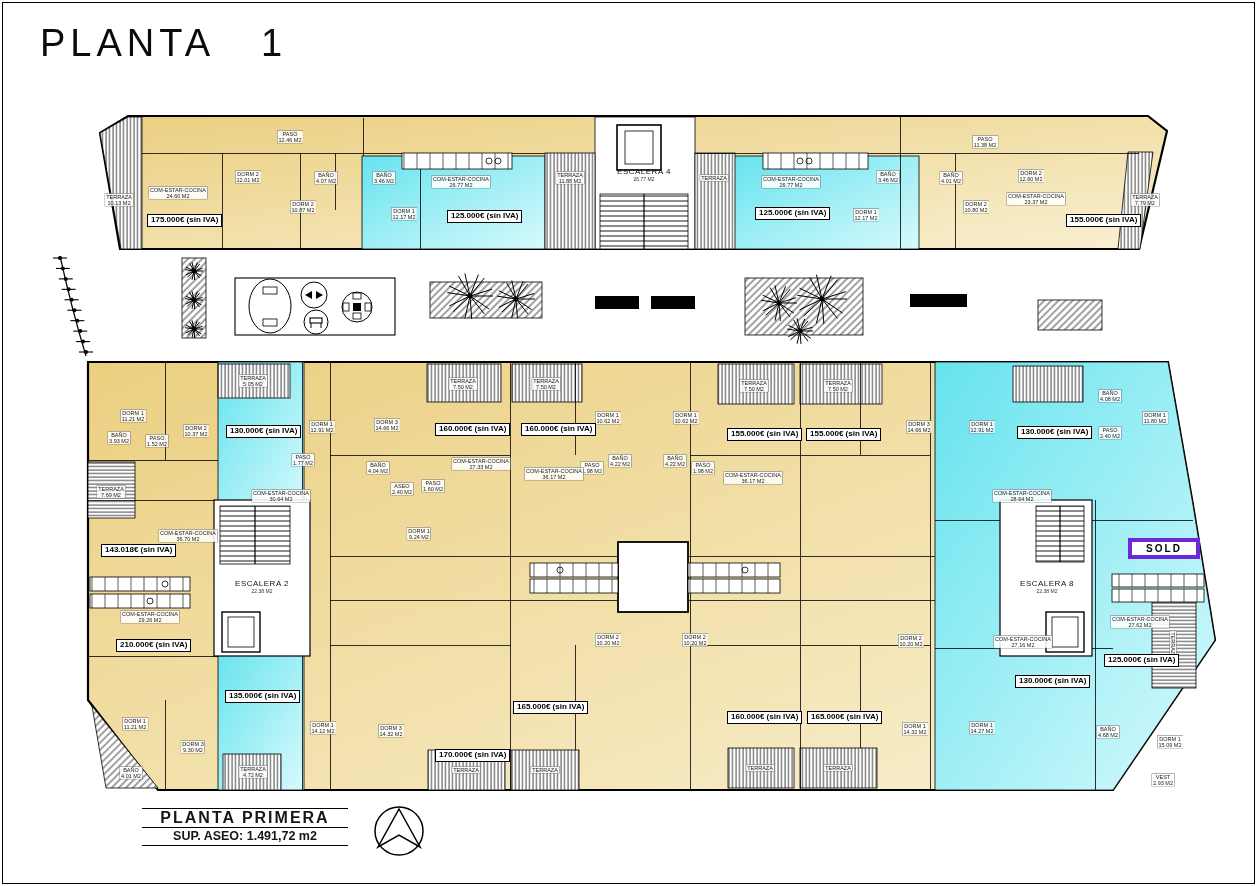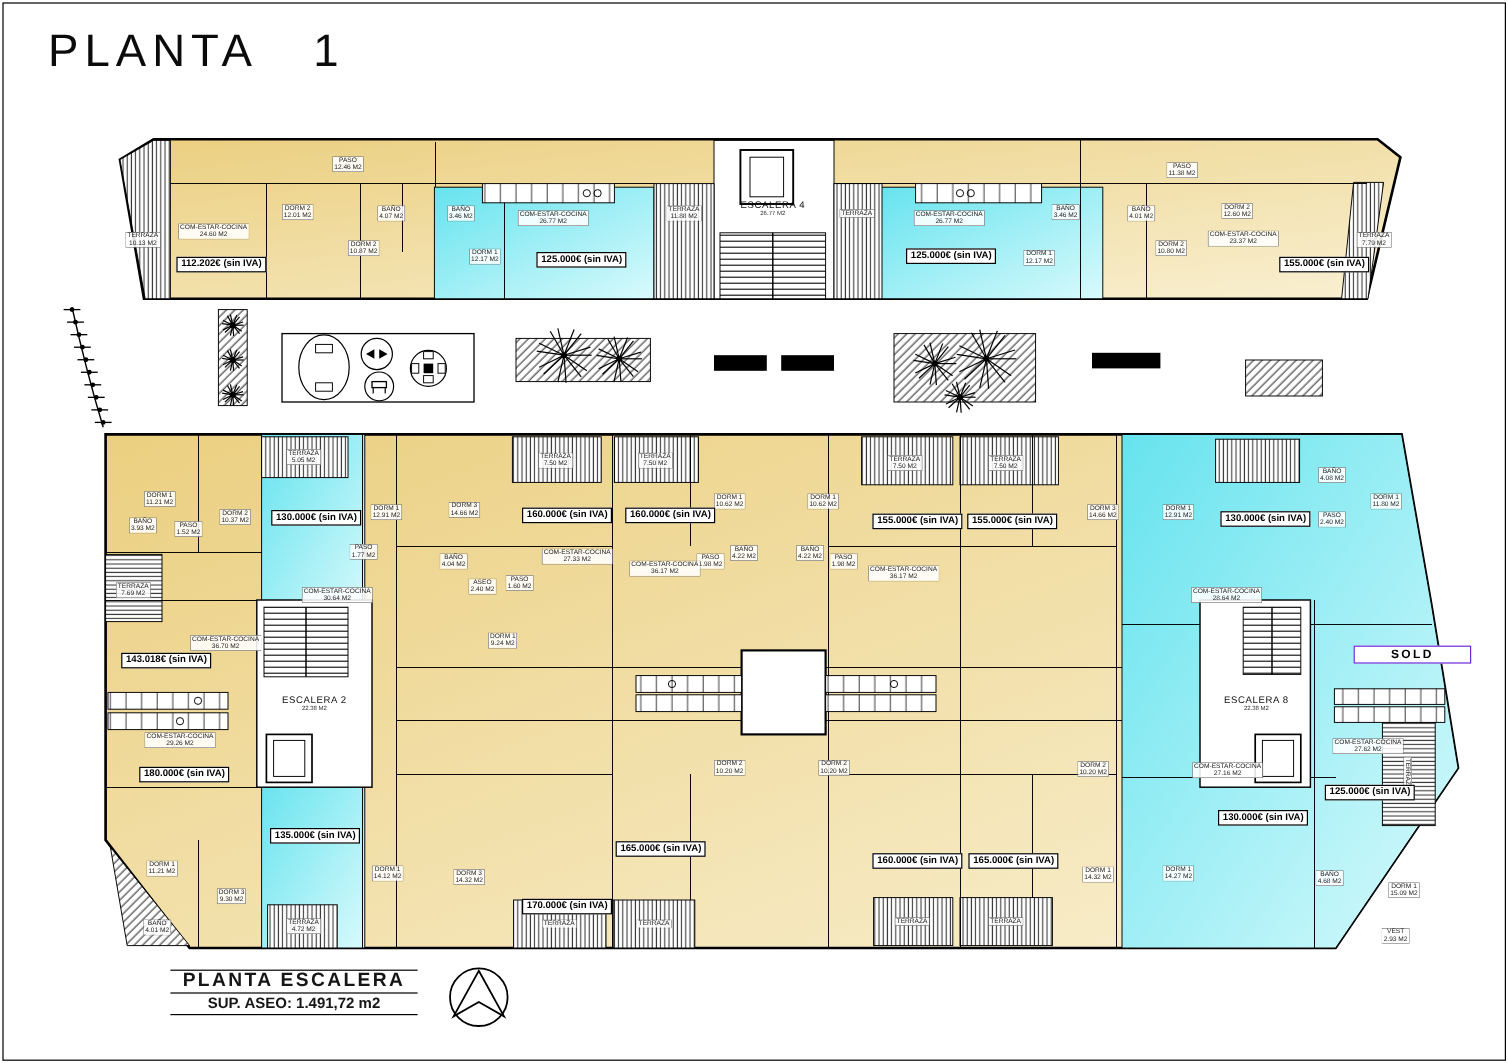--- a/index.html
+++ b/index.html
@@ -14,22 +14,22 @@
   .price{position:absolute;background:#fff;border:1px solid #000;font-size:8px;
          font-weight:bold;padding:1px 3px;white-space:nowrap;line-height:1.1;color:#000;z-index:30;}
   .room{position:absolute;transform:translate(-50%,-50%);text-align:center;font-size:5.5px;
         line-height:1.12;color:#222;background:rgba(255,255,255,.88);
         box-shadow:0 0 0 .5px #777;padding:0 1px;white-space:nowrap;z-index:20;}
   .room.rot{transform:translate(-50%,-50%) rotate(90deg);}
   .room span{display:block;}
   .esc{position:absolute;transform:translate(-50%,-50%);text-align:center;z-index:25;color:#111;}
   .esc .n{display:block;font-size:8px;letter-spacing:.5px;}
   .esc .a{display:block;font-size:5px;color:#333;}
-  .sold{position:absolute;left:1128px;top:538px;width:64px;border:1px solid #6d28d9;background:#fff;
-        font-size:10px;font-weight:bold;text-align:center;letter-spacing:2px;padding:1px 16px;z-index:30;}
+  .sold{position:absolute;left:1128px;top:538px;width:64px;border:4px solid #6d28d9;background:#fff;
+        font-size:10px;font-weight:bold;text-align:center;letter-spacing:2px;padding:1px 0;z-index:30;}
   .lg-line{position:absolute;left:142px;width:206px;height:0;border-top:1.6px solid #000;z-index:25;}
   .lg-t1{position:absolute;left:142px;top:809px;width:206px;text-align:center;font-size:16px;
          font-weight:bold;letter-spacing:2px;color:#161616;z-index:25;}
   .lg-t2{position:absolute;left:142px;top:829px;width:206px;text-align:center;font-size:12.5px;
          font-weight:bold;color:#161616;z-index:25;}
 </style>
 </head>
 <body>
 
 <div id="canvas">
@@ -363,30 +363,30 @@
       <span class="n">ESCALERA 2</span>
       <span class="a">22.38 M2</span>
     </div>
     <div class="esc" style="left:1047px;top:586px">
       <span class="n">ESCALERA 8</span>
       <span class="a">22.38 M2</span>
     </div>
     <div class="sold">SOLD</div>
 
     <div class="lg-line" style="top:808px"></div>
-    <div class="lg-t1">PLANTA ESCALERA</div>
+    <div class="lg-t1">PLANTA PRIMERA</div>
     <div class="lg-line" style="top:827px"></div>
     <div class="lg-t2">SUP. ASEO: 1.491,72 m2</div>
     <div class="lg-line" style="top:845px"></div>
-  <div class="price" style="left: 147px; top: 214px;">112.202€ (sin IVA)</div>
+  <div class="price" style="left: 147px; top: 214px;">175.000€ (sin IVA)</div>
       <div class="price" style="left: 447px; top: 210px;">125.000€ (sin IVA)</div>
       <div class="price" style="left: 755px; top: 207px;">125.000€ (sin IVA)</div>
       <div class="price" style="left: 1066px; top: 214px;">155.000€ (sin IVA)</div>
       <div class="price" style="left: 101px; top: 544px;">143.018€ (sin IVA)</div>
-      <div class="price" style="left: 116px; top: 639px;">180.000€ (sin IVA)</div>
+      <div class="price" style="left: 116px; top: 639px;">210.000€ (sin IVA)</div>
       <div class="price" style="left: 226px; top: 425px;">130.000€ (sin IVA)</div>
       <div class="price" style="left: 225px; top: 690px;">135.000€ (sin IVA)</div>
       <div class="price" style="left: 435px; top: 423px;">160.000€ (sin IVA)</div>
       <div class="price" style="left: 521px; top: 423px;">160.000€ (sin IVA)</div>
       <div class="price" style="left: 727px; top: 428px;">155.000€ (sin IVA)</div>
       <div class="price" style="left: 806px; top: 428px;">155.000€ (sin IVA)</div>
       <div class="price" style="left: 435px; top: 701px; margin-top: 48px;">170.000€ (sin IVA)</div>
       <div class="price" style="left: 513px; top: 701px;">165.000€ (sin IVA)</div>
       <div class="price" style="left: 727px; top: 711px;">160.000€ (sin IVA)</div>
       <div class="price" style="left: 807px; top: 711px;">165.000€ (sin IVA)</div>

